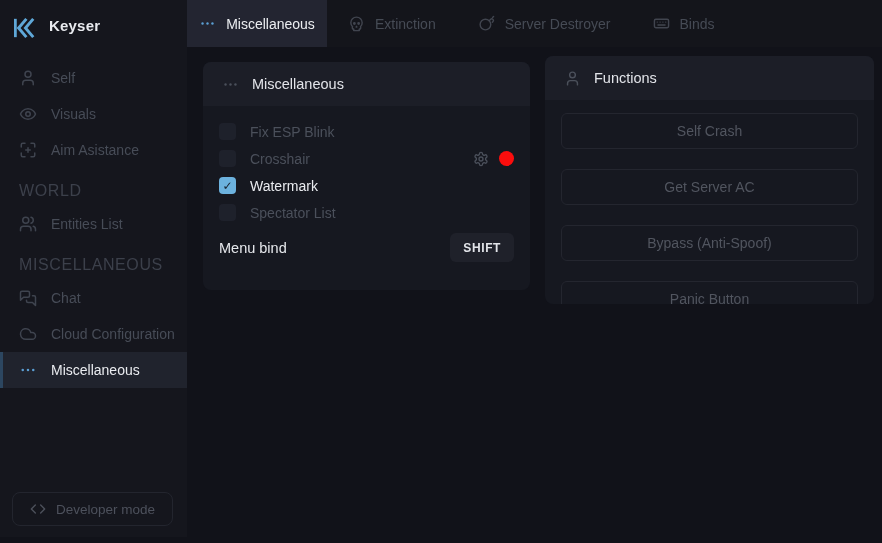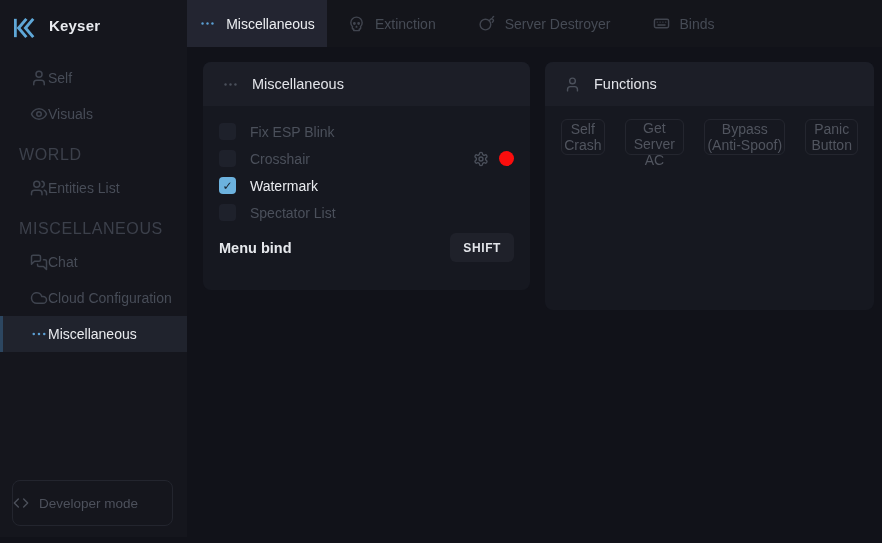--- a/index.html
+++ b/index.html
@@ -7,71 +7,71 @@
   body { font-family:"Liberation Sans","DejaVu Sans",sans-serif; }
   .root { position:relative; width:882px; height:543px; background:#111219; overflow:hidden; }
 
   
   .sidebar { position:absolute; left:0; top:0; width:187px; height:537px; background:#15161d; }
   .logo-row { display:flex; gap:12px; padding:17px 0 0 13px; height:52px; }
   .logo-mark { width:24px; height:22px; flex:0 0 auto; }
   .logo-text { color:#e9ebef; font-size:15px; font-weight:700; letter-spacing:.2px; }
 
   .nav { margin-top:8px; }
-  .nav-item { display:flex; align-items:center; height:36px; padding-left:30px;
+  .nav-item { display:flex; align-items:center; gap:14px; height:36px; padding-left:19px;
               color:#474c57; font-size:14px; cursor:default; }
   .nav-item .ic { color:#3f444f; }
   .nav-item.active { background:#20232d; color:#e9ebef; position:relative; }
   .nav-item.active .ic { color:#5b9fd3; }
   .nav-item.active::before { content:""; position:absolute; left:0; top:0; bottom:0; width:3px; background:#2c4660; }
   .nav-section { padding:14px 0 6px 19px; color:#3c404b; font-size:16px; letter-spacing:.6px; }
 
-  .dev-btn { position:absolute; left:12px; right:14px; bottom:11px; height:46px;
+  .dev-btn { position:absolute; left:12px; right:14px; bottom:11px; height:34px;
              border:1px solid #23252e; border-radius:8px; display:flex; align-items:center;
-             justify-content:flex-start; gap:10px; color:#4d515c; font-size:13.5px; background:transparent; }
+             justify-content:center; gap:10px; color:#4d515c; font-size:13.5px; background:transparent; }
   .dev-btn .ic { width:16px; height:16px; }
 
   
   .topbar { position:absolute; left:187px; top:0; right:0; height:47px; background:#14151b; display:flex; }
   .tab { display:flex; align-items:center; gap:10px; font-size:14px; color:#464b55; padding:12px 21px; }
   .tab .ic { width:17px; height:17px; color:#41454f; }
   .tab.active { background:#232531; color:#eceef1; width:140px; justify-content:center; padding:0; }
   .tab.active .ic { color:#5b9fd3; }
 
   
   .content { position:absolute; left:187px; top:47px; right:0; bottom:0; background:#111219; }
 
   .panel { position:absolute; border-radius:8px; overflow:hidden; background:#161820; }
   .panel-header { height:44px; background:#1c1e27; display:flex; align-items:center; gap:13px; padding-left:19px; }
   .panel-header .ic { width:17px; height:17px; color:#4b505b; }
   .panel-title { color:#e2e4e9; font-size:14.5px; font-weight:500; }
 
   .panel-misc { left:16px; top:15px; width:327px; height:228px; }
-  .panel-func { left:358px; top:15px; width:329px; height:248px; }
+  .panel-func { left:358px; top:9px; width:329px; height:248px; }
 
   .misc-body { padding:12px 16px 0 16px; }
   .cb-row { display:flex; align-items:center; gap:14px; height:27px; }
   .checkbox { width:17px; height:17px; border-radius:4px; background:#1e212b; flex:0 0 auto;
               display:flex; align-items:center; justify-content:center; cursor:pointer; }
   .checkbox .tick { display:none; color:#16202c; font-size:12px; font-weight:700; line-height:1; }
   .checkbox.checked { background:#6cb2de; }
   .checkbox.checked .tick { display:block; }
   .cb-label { color:#4b505b; font-size:14px; }
   .cb-row.on .cb-label { color:#e9ebef; }
   .warn-ic { width:17px; height:17px; color:#dd6a6a; margin-left:2px; }
   .row-right { margin-left:auto; display:flex; align-items:center; gap:10px; }
   .gear-ic { width:16px; height:16px; color:#4b505b; cursor:pointer; }
   .swatch { width:15px; height:15px; border-radius:50%; cursor:pointer; }
 
   .bind-row { display:flex; align-items:center; margin-top:7px; height:29px; }
-  .bind-label { color:#e6e8ec; font-size:14.5px;font-weight:bold; }
+  .bind-label { color:#e6e8ec; font-size:14.5px; }
   .bind-key { margin-left:auto; background:#1f212a; border:none; border-radius:6px; height:29px;
               padding:0 13px; color:#e2e4e9; font-size:12px; font-weight:700; letter-spacing:.6px; }
 
-  .func-body { padding:13px 16px 0 16px; display:flex; flex-direction:row; gap:20px; }
+  .func-body { padding:13px 16px 0 16px; display:flex; flex-direction:column; gap:20px; }
   .func-btn { height:36px; border:1px solid #24262f; border-radius:6px; background:transparent;
               color:#51555f; font-size:14px; }
 
   .ic { width:18px; height:18px; flex:0 0 auto; }
   svg { display:block; width:100%; height:100%; }
 </style>
 </head>
 <body>
 
 <svg width="0" height="0" style="position:absolute">
@@ -172,20 +172,28 @@
           </span>
         <span>Self</span>
       </div>
       <div class="nav-item">
         <span class="ic">
             <svg viewBox="0 0 24 24">
               <use href="#i-eye"></use>
             </svg>
           </span>
         <span>Visuals</span>
+      </div>
+      <div class="nav-item">
+        <span class="ic">
+            <svg viewBox="0 0 24 24">
+              <use href="#i-focus"></use>
+            </svg>
+          </span>
+        <span>Aim Asistance</span>
       </div>
 
       <div class="nav-section">WORLD</div>
 
       <div class="nav-item">
         <span class="ic">
             <svg viewBox="0 0 24 24">
               <use href="#i-users"></use>
             </svg>
           </span>

